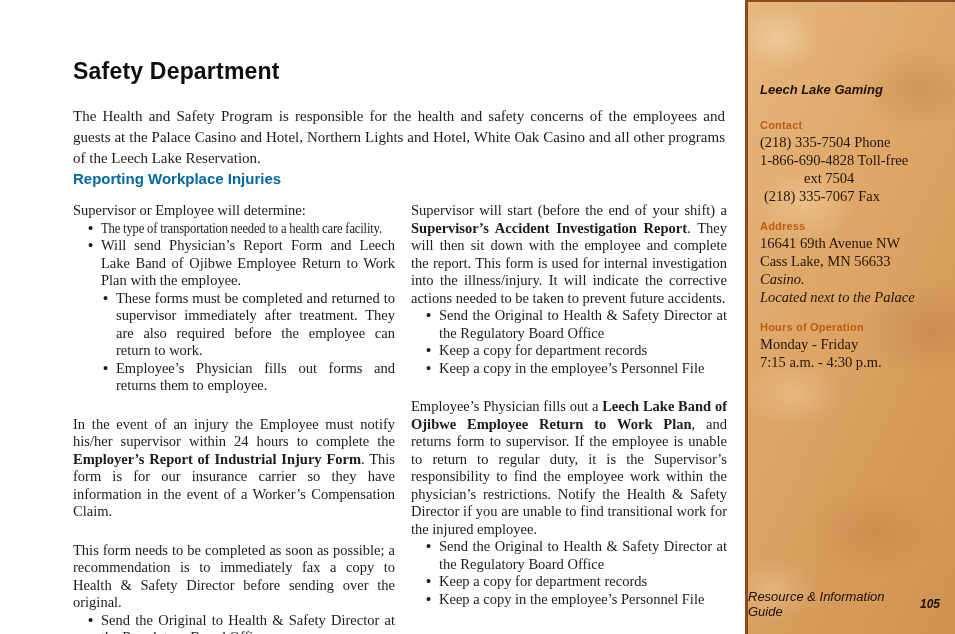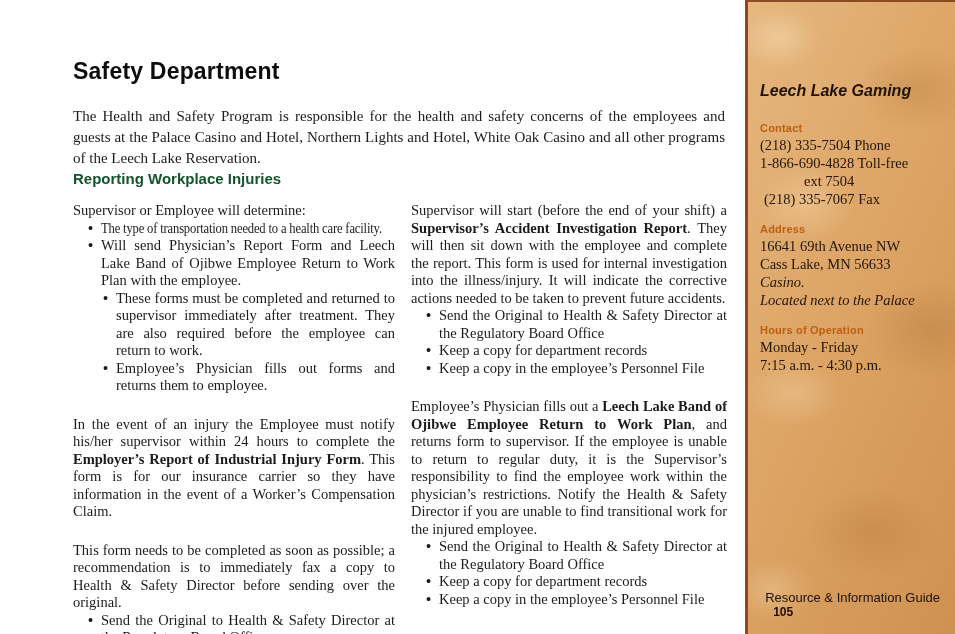--- a/index.html
+++ b/index.html
@@ -16,21 +16,21 @@
     font-family:"Liberation Sans", sans-serif;
     font-weight:bold; font-size:23px; color:#0d0d0d;
     margin:16px 0 21px 0; letter-spacing:0.2px;
   }
   .intro {
     font-size:15px; line-height:21px; margin:0 0 1px 0;
     width:652px; text-align:justify;
   }
   .section-heading {
     font-family:"Liberation Sans", sans-serif;
-    font-weight:bold; font-size:15px; color:#14532d;
+    font-weight:bold; font-size:15px; color:#0369a1;
     margin:0 0 15px 0;
   }
   .columns { display:flex; gap:16px; }
   .col { width:322px; font-size:14.5px; line-height:17.5px; }
   .block { margin:0 0 21px 0; }
   .col p { margin:0; text-align:justify; }
   ul { margin:0; padding:0; list-style:none; }
   li { position:relative; padding-left:13px; text-align:justify; }
   li::before { content:"\2022"; position:absolute; left:0; top:0; font-weight:bold; }
   .lvl1 { margin-left:15px; }
@@ -52,38 +52,38 @@
       radial-gradient(60px 45px at 12% 93%, rgba(255,240,210,.25), transparent 70%),
       linear-gradient(115deg, #e6b77f 0%, #dda566 45%, #cf9150 100%);
   }
   .sidebar::before {
     content:""; position:absolute; left:0; top:0; width:100%; height:2px;
     background:#7a3b12; opacity:.85;
   }
   .side-inner { padding:82px 14px 0 12px; color:#241505; }
   .program-name {
     font-family:"Liberation Sans", sans-serif;
-    font-weight:bold; font-style:italic; font-size:16px; color:#221204;
+    font-weight:bold; font-style:italic; font-size:13px; color:#221204;
     margin:0 0 22px 0;
   }
   .side-heading {
     font-family:"Liberation Sans", sans-serif;
     font-weight:bold; font-size:11px; color:#bd5e0f;
     margin:0 0 2px 0; letter-spacing:0.2px;
   }
   .side-line { font-size:14.5px; line-height:18px; }
   .side-line.indent { padding-left:44px; }
   .side-line.indent-sm { padding-left:4px; }
   .side-line.italic { font-style:italic; }
   .side-section { margin-bottom:15px; }
   .side-footer {
     position:absolute; right:15px; bottom:15px;
     font-family:"Liberation Sans", sans-serif;
-    font-size:13px; color:#1c1006;
-    display:flex; align-items:flex-start;flex-direction:column;
+    font-style:italic; font-size:13px; color:#1c1006;
+    display:flex; align-items:center;
   }
   .side-footer .num { font-weight:bold; font-size:12px; margin-left:8px; }
 </style>
 </head>
 <body>
 
 <div class="main">
   <div class="content">
     <h1 class="page-title">Safety Department</h1>
     <p class="intro">The Health and Safety Program is responsible for the health and safety concerns of the employees and guests at the Palace Casino and Hotel, Northern Lights and Hotel, White Oak Casino and all other programs of the Leech Lake Reservation.</p>

